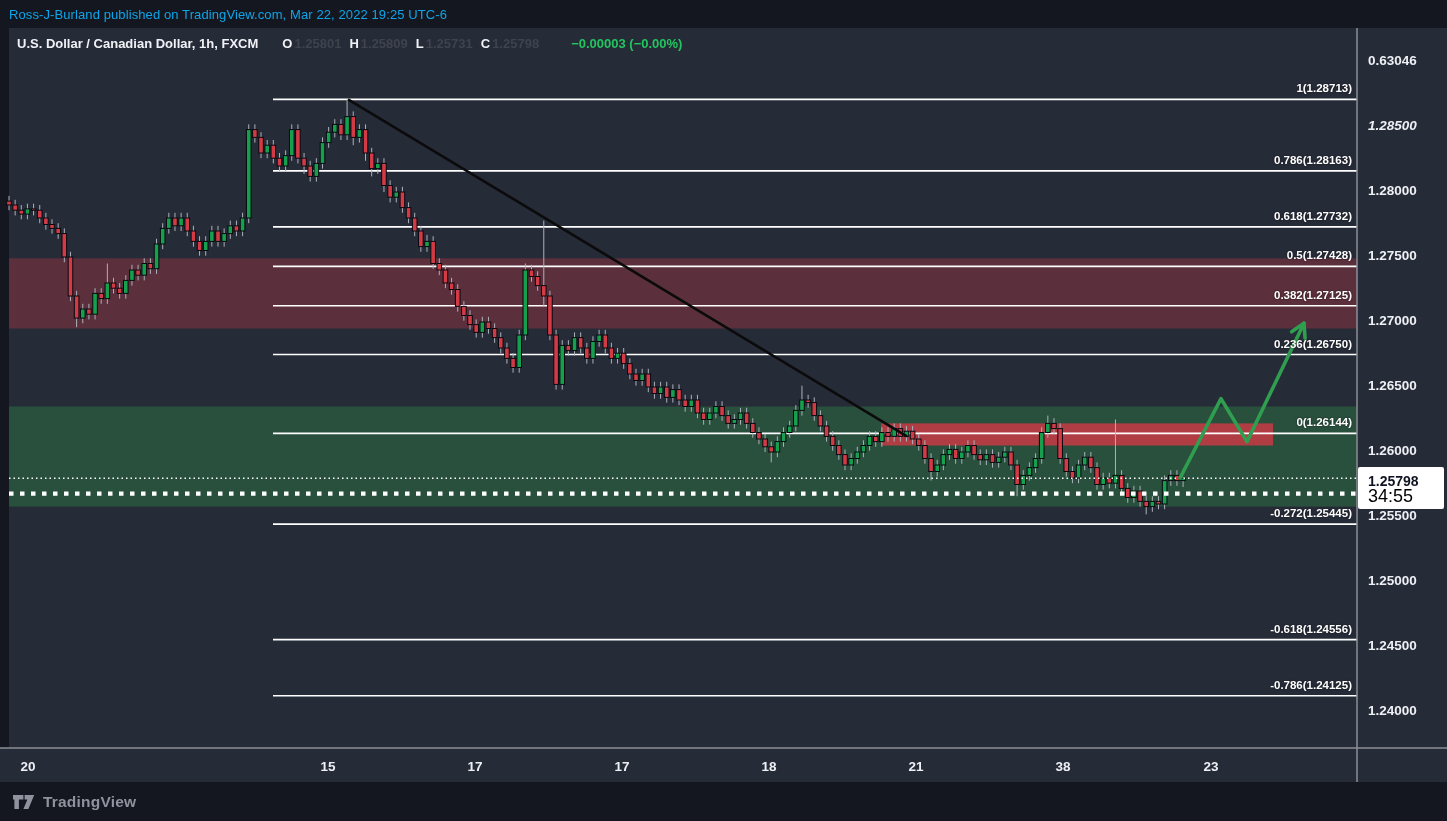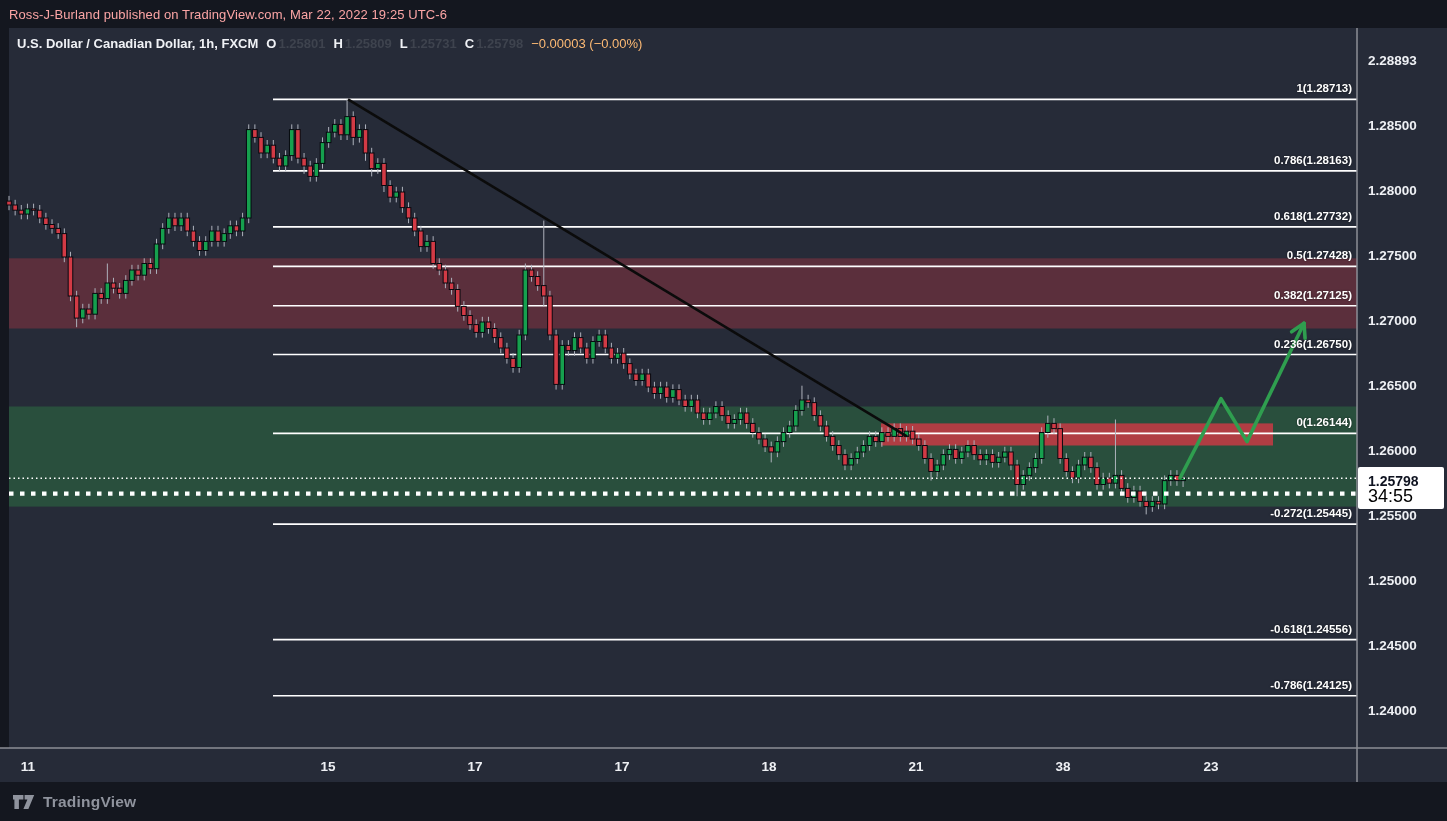--- a/index.html
+++ b/index.html
@@ -4,33 +4,33 @@
 <style>
   html,body{margin:0;padding:0;}
   body{
     width:1447px;height:821px;position:relative;overflow:hidden;
     background:#161a25;font-family:"Liberation Sans",sans-serif;
     -webkit-font-smoothing:antialiased;
   }
   .publish-bar{
     position:absolute;left:0;top:0;width:1447px;height:28px;background:#14171f;
     display:flex;align-items:center;padding-left:9px;box-sizing:border-box;
-    color:#fca5a5;font-size:13px;letter-spacing:.1px;
+    color:#0ea5e9;font-size:13px;letter-spacing:.1px;
   }
   .chart-bg{position:absolute;left:0;top:28px;width:1447px;height:754px;background:#262b38;}
   .left-strip{position:absolute;left:0;top:28px;width:9px;height:720px;background:#14171f;}
   #plot{position:absolute;left:0;top:0;width:1447px;height:821px;}
   .legend{
     position:absolute;left:17px;top:36px;display:flex;align-items:baseline;gap:8px;
     font-size:13px;white-space:nowrap;
   }
-  .legend .title{color:#f0f2f6;font-weight:bold;margin-right:0;}
+  .legend .title{color:#f0f2f6;font-weight:bold;margin-right:16px;}
   .legend .pair-lbl{color:#f0f2f6;font-weight:bold;}
   .legend .pair-val{color:#3e434e;font-weight:bold;margin-left:-6px;}
-  .legend .chg{color:#fdba74;font-weight:normal;}
+  .legend .chg{color:#22c55e;font-weight:bold;margin-left:24px;}
   .overlay{position:absolute;inset:0;pointer-events:none;}
   .fib-label{
     position:absolute;right:95px;color:#ffffff;font-weight:bold;font-size:11.5px;
     text-shadow:0 0 2px rgba(0,0,0,.6);
   }
   .price-tick{position:absolute;left:1368px;color:#eef0f4;font-weight:bold;font-size:13.5px;}
   .time-tick{
     position:absolute;top:759px;width:44px;margin-left:-22px;text-align:center;
     color:#eef0f4;font-weight:bold;font-size:13.5px;
   }
@@ -487,34 +487,34 @@
     <div class="fib-label" style="top: 209.84px;">0.618(1.27732)</div>
     <div class="fib-label" style="top: 249.36px;">0.5(1.27428)</div>
     <div class="fib-label" style="top: 288.75px; padding-left: 12px;">0.382(1.27125)</div>
     <div class="fib-label" style="top: 337.5px; padding-left: 41px;">0.236(1.26750)</div>
     <div class="fib-label" style="top: 416.28px;">0(1.26144)</div>
     <div class="fib-label" style="top: 507.15px;">-0.272(1.25445)</div>
     <div class="fib-label" style="top: 622.72px;">-0.618(1.24556)</div>
     <div class="fib-label" style="top: 678.75px;">-0.786(1.24125)</div>
   </div>
 <div class="overlay" id="price-labels">
-    <div class="price-tick" style="top: 53px;">2.28893</div>
-    <div class="price-tick" style="top: 118px;">1.28500</div>
+    <div class="price-tick" style="top: 53px;">0.63046</div>
+    <div class="price-tick" style="top: 118px; font-style: italic;">1.28500</div>
     <div class="price-tick" style="top: 183px;">1.28000</div>
     <div class="price-tick" style="top: 248px;">1.27500</div>
     <div class="price-tick" style="top: 313px;">1.27000</div>
     <div class="price-tick" style="top: 378px;">1.26500</div>
     <div class="price-tick" style="top: 443px;">1.26000</div>
     <div class="price-tick" style="top: 508px;">1.25500</div>
     <div class="price-tick" style="top: 573px;">1.25000</div>
     <div class="price-tick" style="top: 638px;">1.24500</div>
     <div class="price-tick" style="top: 703px;">1.24000</div>
   </div>
 <div class="overlay" id="time-labels">
-    <div class="time-tick" style="left: 28px;">11</div>
+    <div class="time-tick" style="left: 28px;">20</div>
     <div class="time-tick" style="left: 180px; margin-top: 47px;">14</div>
     <div class="time-tick" style="left: 328px;">15</div>
     <div class="time-tick" style="left: 475px;">17</div>
     <div class="time-tick" style="left: 622px;">17</div>
     <div class="time-tick" style="left: 769px;">18</div>
     <div class="time-tick" style="left: 916px;">21</div>
     <div class="time-tick" style="left: 1063px;">38</div>
     <div class="time-tick" style="left: 1211px;">23</div>
   </div>
 

